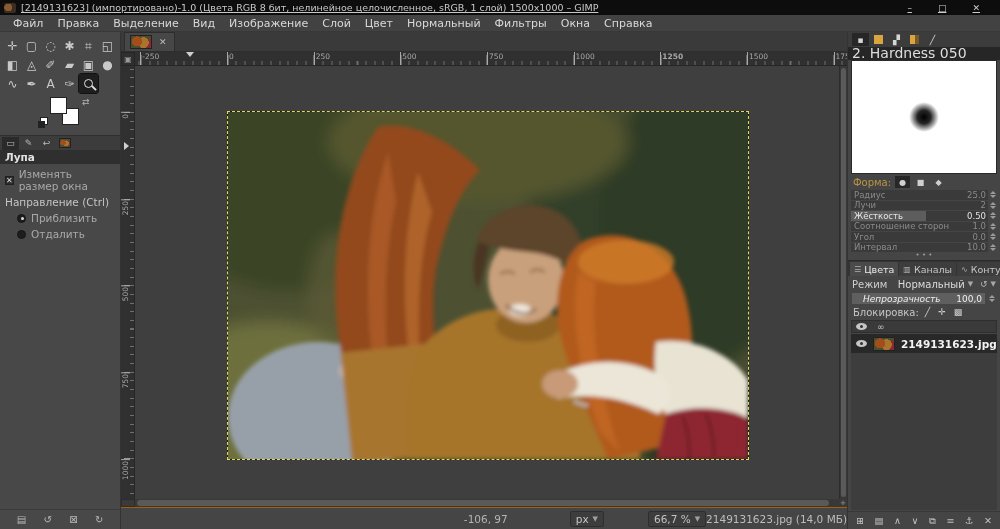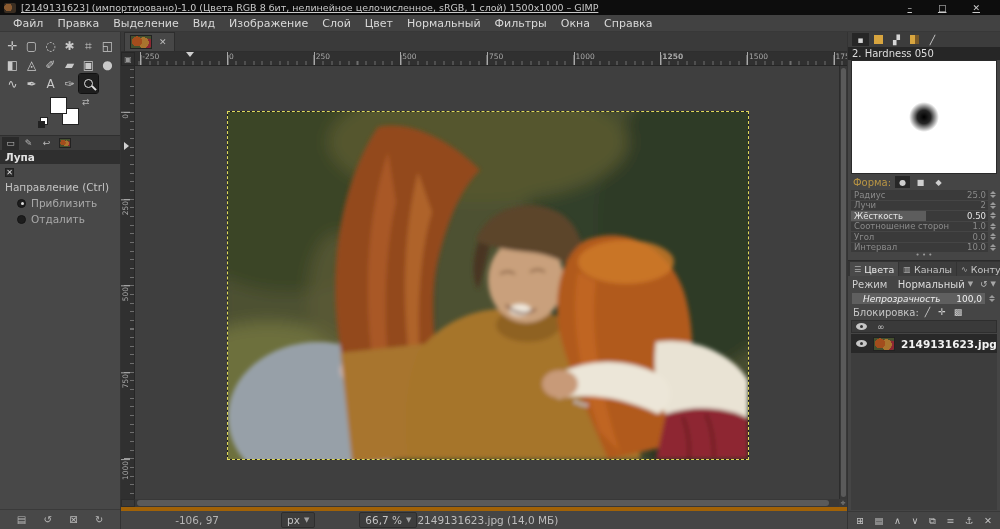--- a/index.html
+++ b/index.html
@@ -86,32 +86,32 @@
   .photo-wrap svg { display:block; width:100%; height:100%; }
 
   .v-scroll { width:8px; background:#383838; border-left:1px solid #2c2c2c; position:relative; }
   .v-scroll .thumb { position:absolute; top:2px; bottom:2px; left:1px; right:1px; background:#5a5a5a; border-radius:3px; }
   .h-scroll-row { height:8px; display:flex; }
   .h-scroll-corner { width:14px; background:#3a3a3a; border:1px solid #2c2c2c; }
   .h-scroll { flex:1; background:#383838; position:relative; }
   .h-scroll .thumb { position:absolute; left:2px; right:10px; top:1px; bottom:1px; background:#5a5a5a; border-radius:3px; }
   .nav-btn { width:8px; background:#3a3a3a; color:#999; font-size:6px; line-height:8px; text-align:center; }
 
-  .statusbar { height:22px; background:#454545; border-top:4px solid #a16207; display:flex; align-items:center; padding-left:34px; color:#b4b4b4; font-size:10.5px; }
+  .statusbar { height:22px; background:#454545; border-top:1px solid #a16207; display:flex; align-items:center; padding-left:34px; color:#b4b4b4; font-size:10.5px;justify-content:flex-end; }
   .pos-label { width:64px; text-align:right; }
   .sb-dd { display:flex; align-items:center; gap:4px; background:#3d3d3d; border:1px solid #2e2e2e; padding:1px 5px; border-radius:2px; color:#c3c3c3;margin-left:44px; }
   .sb-dd .car { font-size:7px; color:#a0a0a0; }
   .sb-file { color:#bdbdbd; }
 
   
   .right-dock { width:153px; background:#454545; border-left:1px solid #333; display:flex; flex-direction:column; }
   .rd-tabs { height:15px; display:flex; align-items:center; gap:1px; padding-left:4px; background:#3c3c3c; }
   .rd-tab { width:17px; height:13px; display:flex; align-items:center; justify-content:center; font-size:9px; }
   .rd-tab.active { background:#262626; }
-  .brush-title { height:13px; background:#262626; color:#dedede; font-size:10px; padding:0 4px; line-height:13px; }
+  .brush-title { height:13px; background:#262626; color:#dedede; font-size:14px; padding:0 4px; line-height:13px; }
   .brush-preview { height:114px; margin:0 3px; background:#fff; position:relative; border:1px solid #2a2a2a; }
   .brush-dot { position:absolute; left:50%; top:50%; width:34px; height:34px; transform:translate(-50%,-50%);
     background: radial-gradient(circle, rgba(0,0,0,1) 0%, rgba(0,0,0,.85) 28%, rgba(0,0,0,0) 62%); }
   .shape-row { display:flex; align-items:center; gap:4px; padding:2px 5px; color:#b8860b; height:16px; }
   .shape-label { color:#b99544; font-size:10px; }
   .shape-btn { width:15px; height:12px; display:flex; align-items:center; justify-content:center; font-size:8px; color:#cfcfcf; }
   .shape-btn.active { background:#272727; }
   .bsliders { padding:0 3px; }
   .bslider { position:relative; height:9.5px; margin-bottom:1px; background:#3a3a3a; font-size:8.5px; display:flex; align-items:center; overflow:hidden; }
   .bslider .fill { position:absolute; left:0; top:0; bottom:0; background:#5d5d5d; width:0; }
@@ -259,20 +259,21 @@
           <span>↩</span>
         </div>
         <div class="dock-tab thumb">
           <span class="mini-photo"></span>
         </div>
       </div>
     <div class="tool-opts-header">Лупа</div>
     <div class="tool-opts">
       <div class="opt-row">
         <span class="cb">✕</span>
+        <span>Изменять размер окна</span>
       </div>
       <div class="dir-label">Направление (Ctrl)</div>
       <div class="opt-row indent">
         <span class="radio sel"></span>
         <span>Приблизить</span>
       </div>
       <div class="opt-row indent">
         <span class="radio"></span>
         <span>Отдалить</span>
       </div>

